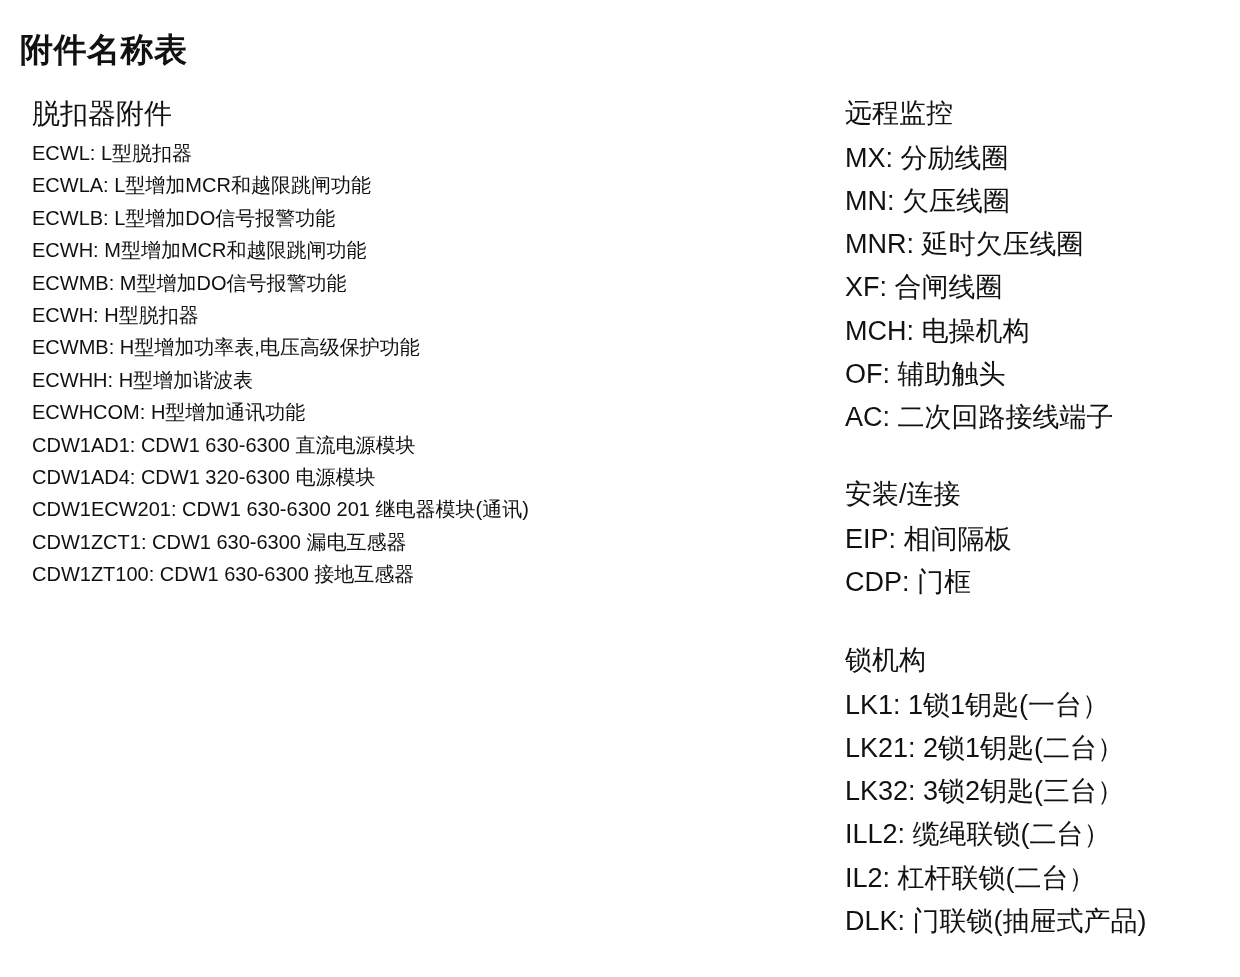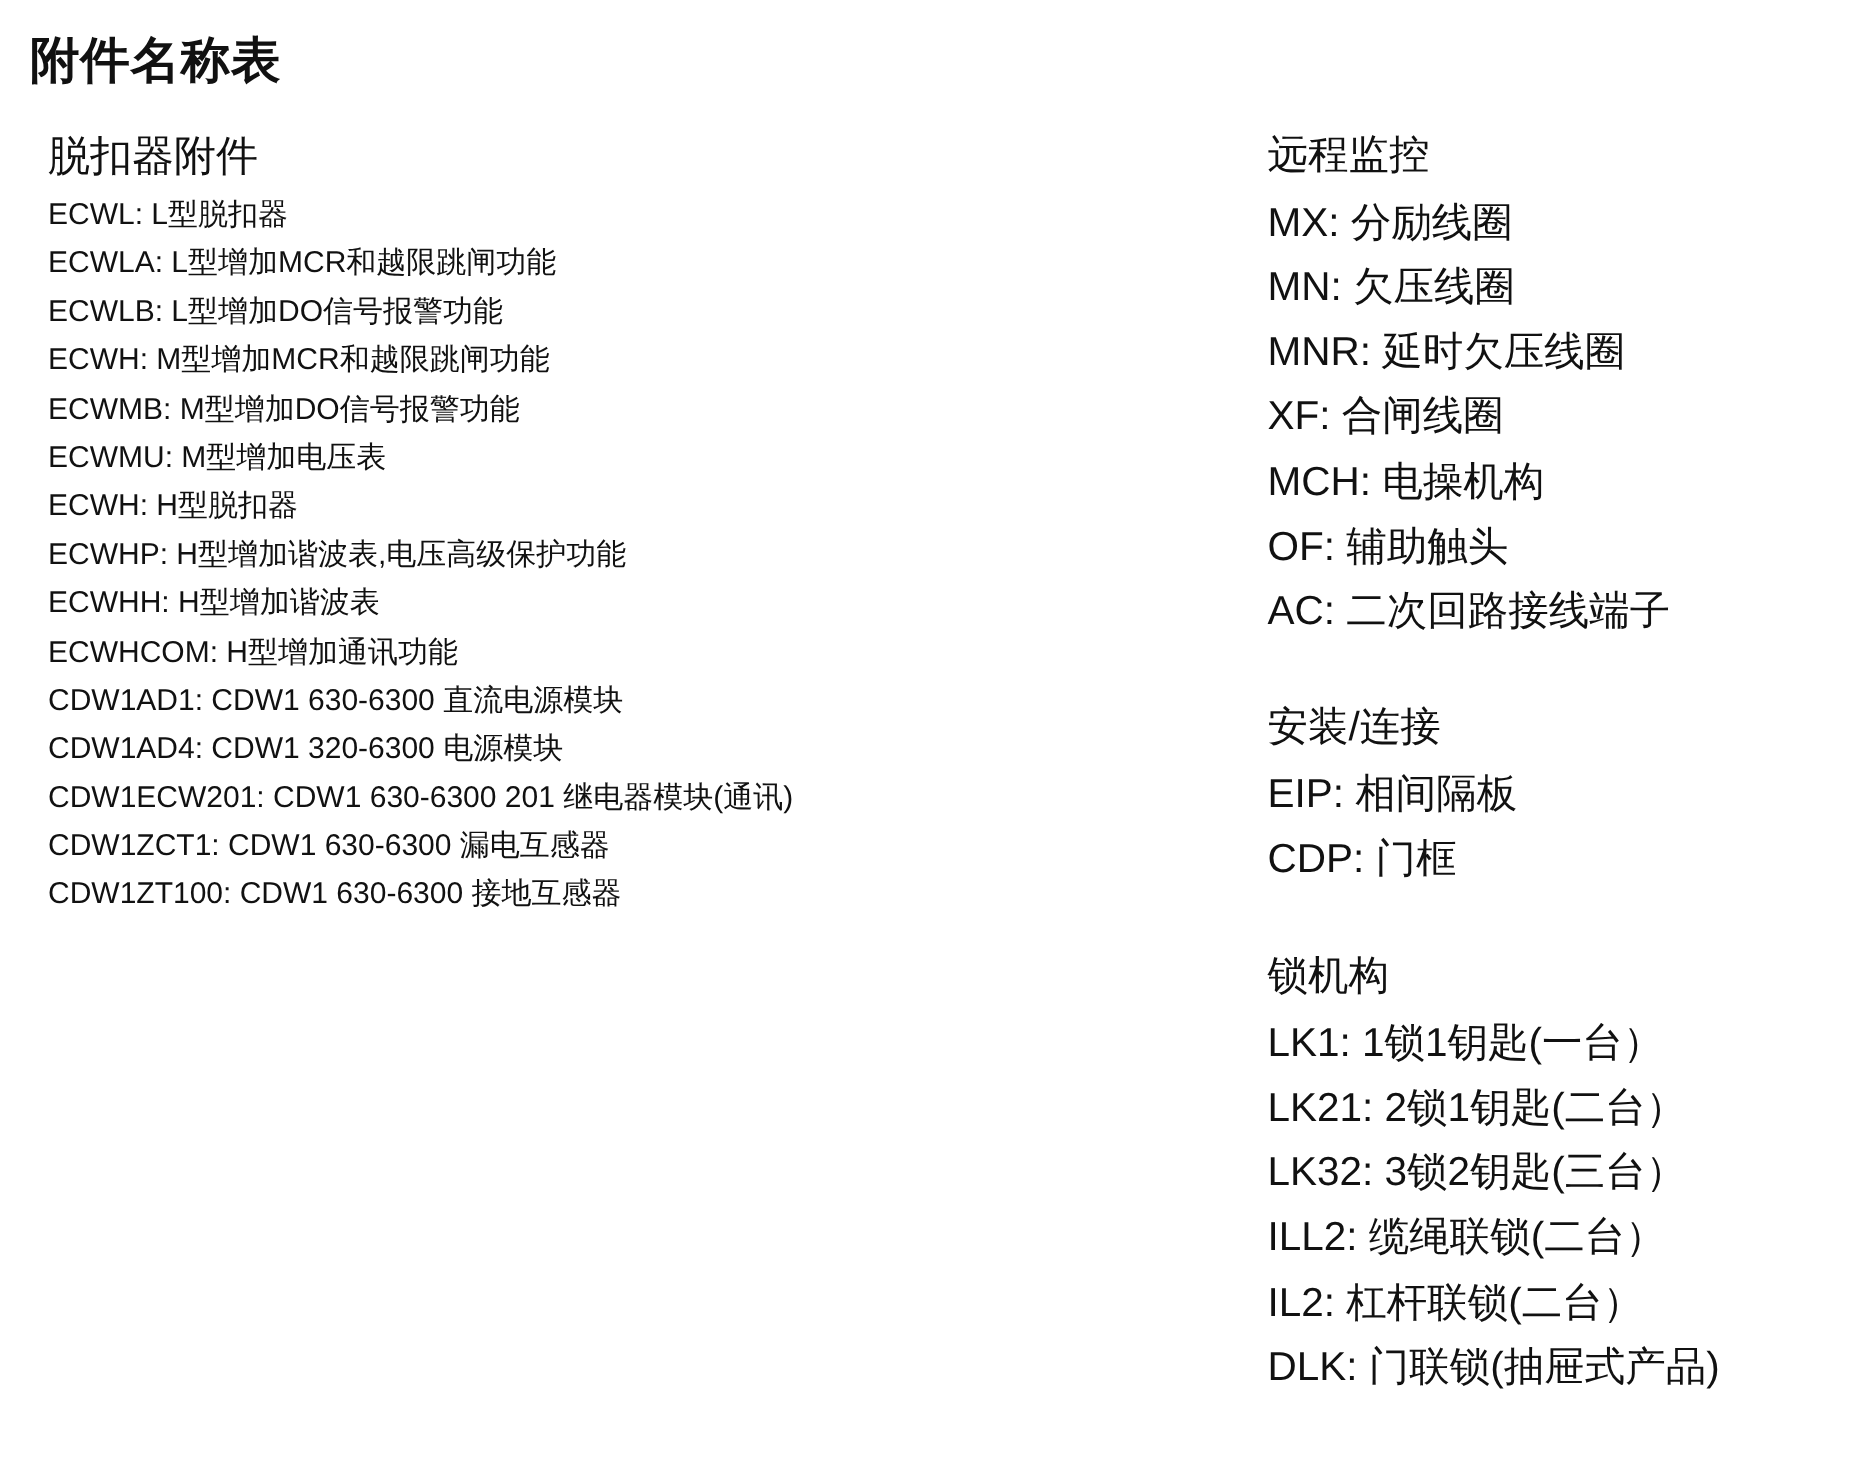--- a/index.html
+++ b/index.html
@@ -12,21 +12,21 @@
     height: 977px;
     font-family: "Liberation Sans", "DejaVu Sans", sans-serif;
     color: #111111;
     overflow: hidden;
   }
   .page {
     position: relative;
     width: 1120px;
     height: 977px;
     box-sizing: border-box;
-    padding: 20px 20px 0 20px;
+    padding: 30px 20px 0 20px;
   }
   .doc-title {
     font-size: 33px;
     font-weight: 700;
     letter-spacing: 0.5px;
     margin: 0 0 22px 0;
     line-height: 1.2;
   }
   .columns {
     display: block;
@@ -79,23 +79,22 @@
   <div class="columns">
 
     <div class="col-left">
       <div class="group">
         <div class="group-heading">脱扣器附件</div>
         <div class="entry">ECWL: L型脱扣器</div>
         <div class="entry">ECWLA: L型增加MCR和越限跳闸功能</div>
         <div class="entry">ECWLB: L型增加DO信号报警功能</div>
         <div class="entry">ECWH: M型增加MCR和越限跳闸功能</div>
         <div class="entry">ECWMB: M型增加DO信号报警功能</div>
-        <div class="entry">ECWMU: M型增加电压表</div>
         <div class="entry">ECWH: H型脱扣器</div>
-        <div class="entry">ECWHP: H型增加谐波表,电压高级保护功能</div>
+        <div class="entry">ECWMB: H型增加功率表,电压高级保护功能</div>
         <div class="entry">ECWHH: H型增加谐波表</div>
         <div class="entry">ECWHCOM: H型增加通讯功能</div>
         <div class="entry">CDW1AD1: CDW1 630-6300  直流电源模块</div>
         <div class="entry">CDW1AD4: CDW1 320-6300  电源模块</div>
         <div class="entry">CDW1ECW201: CDW1 630-6300  201 继电器模块(通讯)</div>
         <div class="entry">CDW1ZCT1: CDW1 630-6300  漏电互感器</div>
         <div class="entry">CDW1ZT100: CDW1 630-6300  接地互感器</div>
       </div>
     </div>
 

